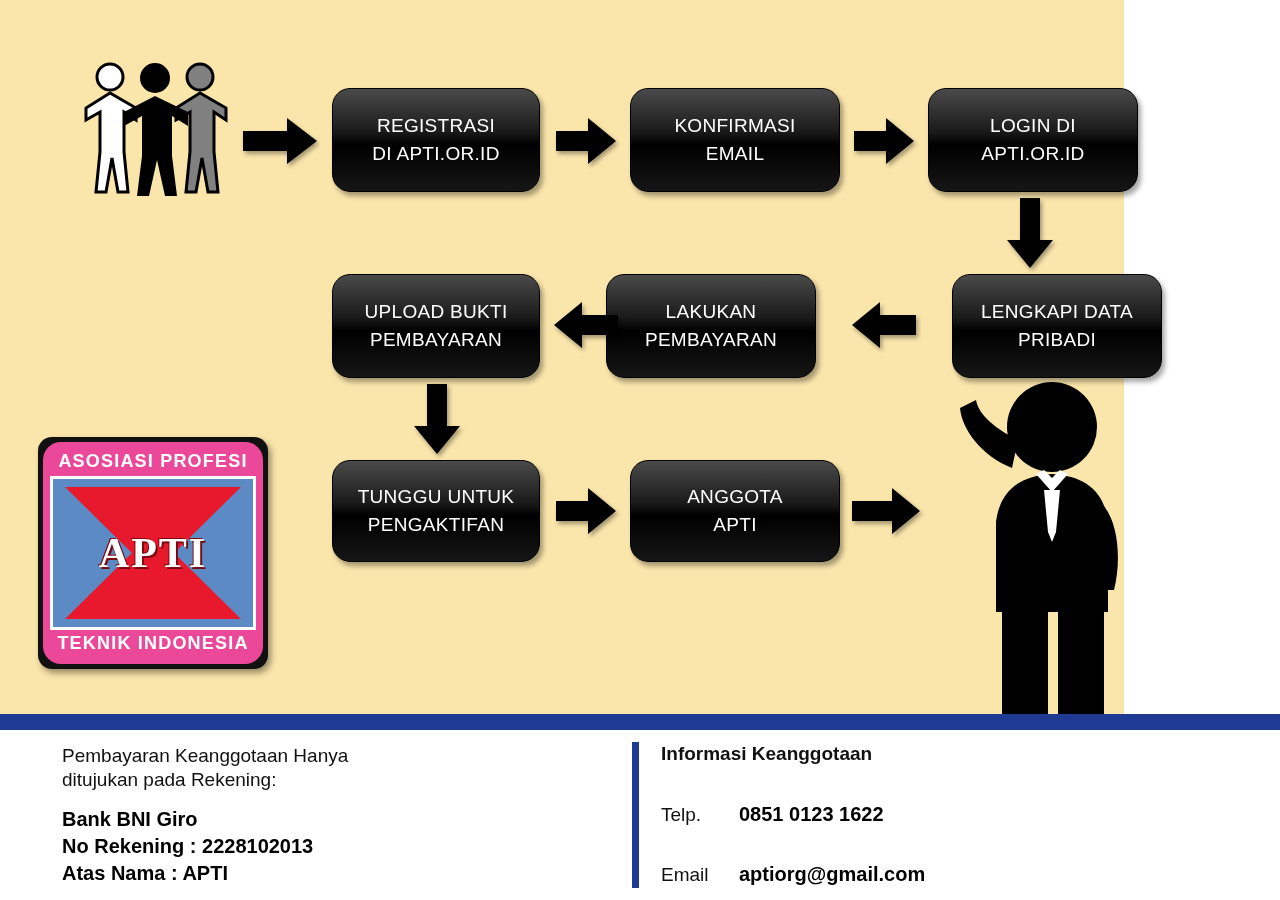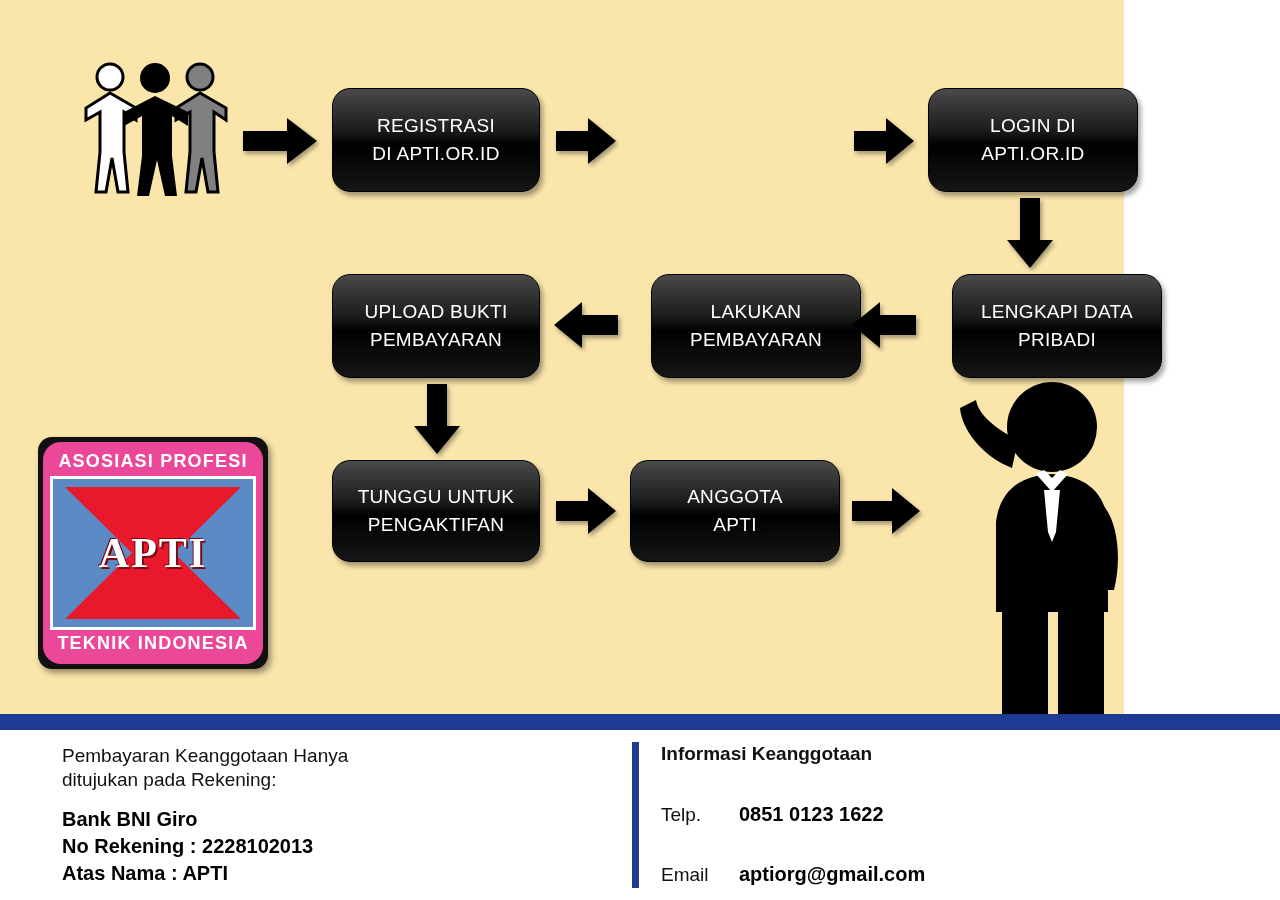--- a/index.html
+++ b/index.html
@@ -227,20 +227,24 @@
           <path d="M83 36 L52 52 L52 66 L70 56 L70 96 L65 136 L77 136 L85 100 L93 136 L105 136 L100 96 L100 56 L116 66 L116 52 Z" fill="#000000"></path>
         </g>
       </svg>
     </div>
 
     <div class="flow-box" style="left:332px; top:88px; width:206px; height:102px;">
       <span>REGISTRASI</span>
       <span>DI APTI.OR.ID</span>
     </div>
 
+    <div class="flow-box" style="left:630px; top:88px; width:208px; height:102px;">
+      <span>KONFIRMASI</span>
+      <span>EMAIL</span>
+    </div>
 
     <div class="flow-box" style="left:928px; top:88px; width:208px; height:102px;">
       <span>LOGIN DI</span>
       <span>APTI.OR.ID</span>
     </div>
 
     <div class="arrow" style="left:243px; top:118px;">
       <svg width="74" height="46" viewBox="0 0 74 46">
           <polygon points="0,13 44,13 44,0 74,23 44,46 44,33 0,33" fill="#000"></polygon>
         </svg>
@@ -260,21 +264,21 @@
       <svg width="46" height="70" viewBox="0 0 46 70">
           <polygon points="13,0 33,0 33,42 46,42 23,70 0,42 13,42" fill="#000"></polygon>
         </svg>
     </div>
 
     <div class="flow-box" style="left:952px; top:274px; width:208px; height:102px;">
       <span>LENGKAPI DATA</span>
       <span>PRIBADI</span>
     </div>
 
-    <div class="flow-box" style="left:651px; top:274px; width:208px; height:102px;">
+    <div class="flow-box" style="left:606px; top:274px; width:208px; height:102px;">
       <span>LAKUKAN</span>
       <span>PEMBAYARAN</span>
     </div>
 
     <div class="flow-box" style="left:332px; top:274px; width:206px; height:102px;">
       <span>UPLOAD BUKTI</span>
       <span>PEMBAYARAN</span>
     </div>
 
     <div class="arrow" style="left:852px; top:302px;">

